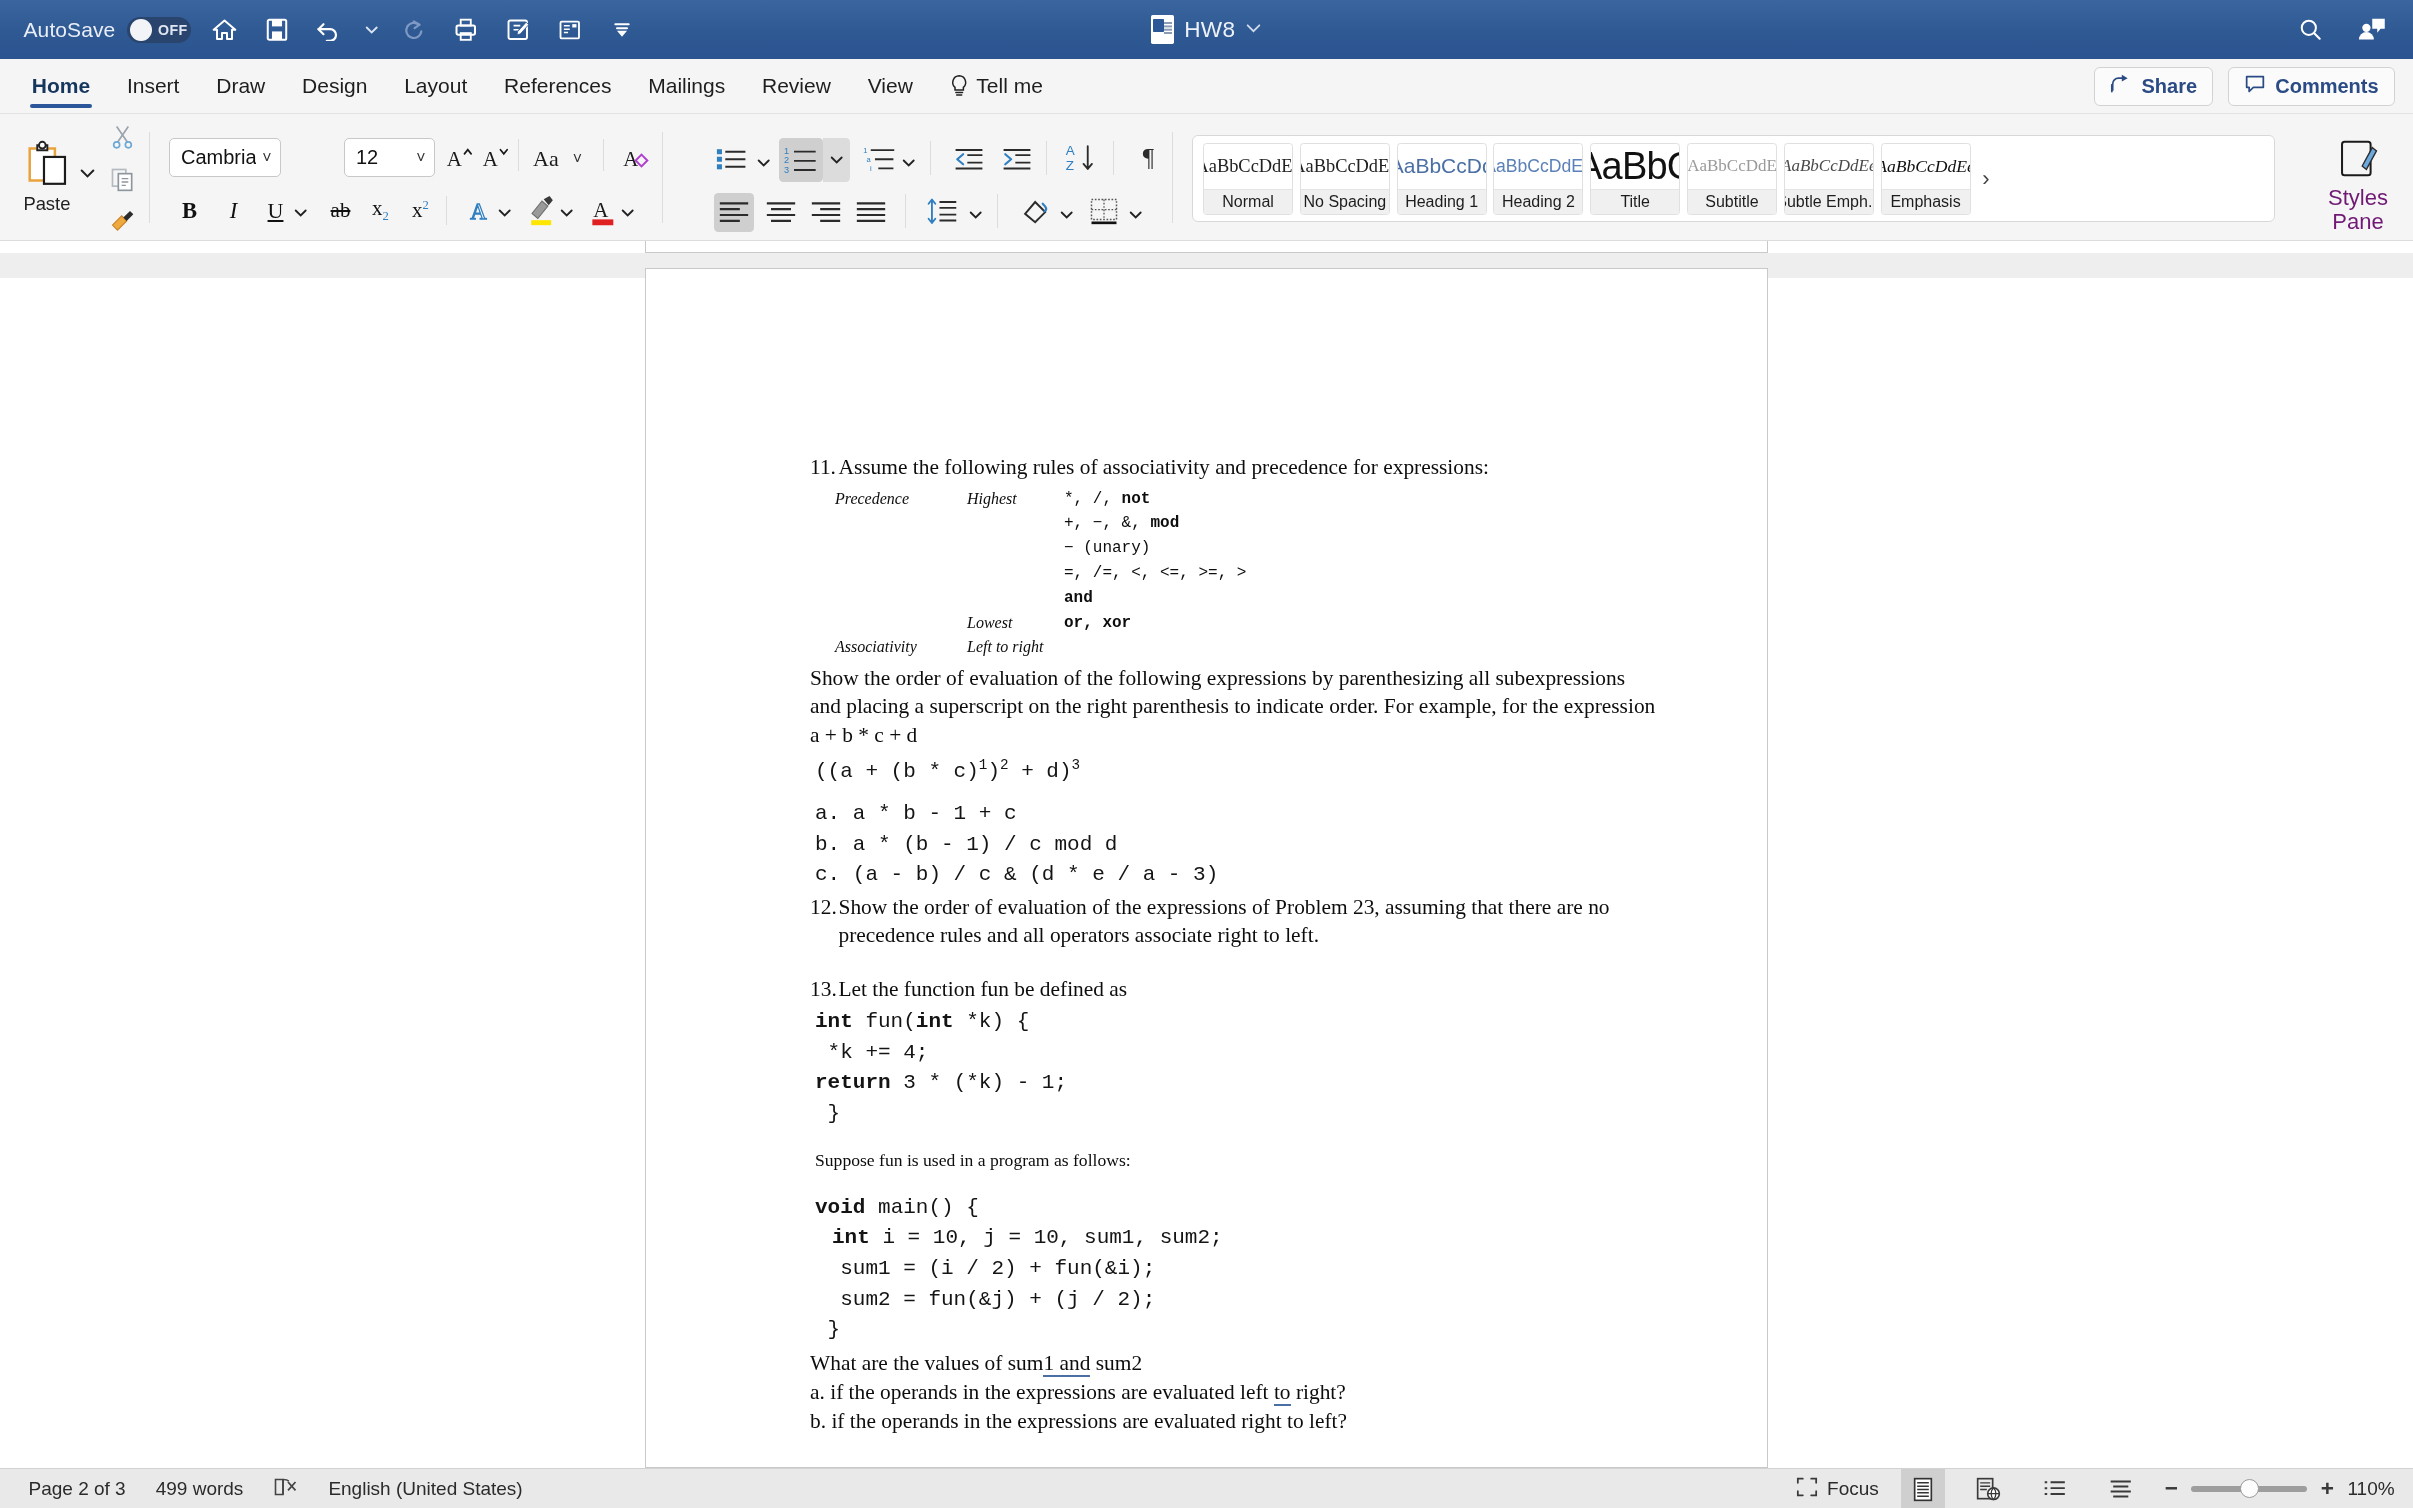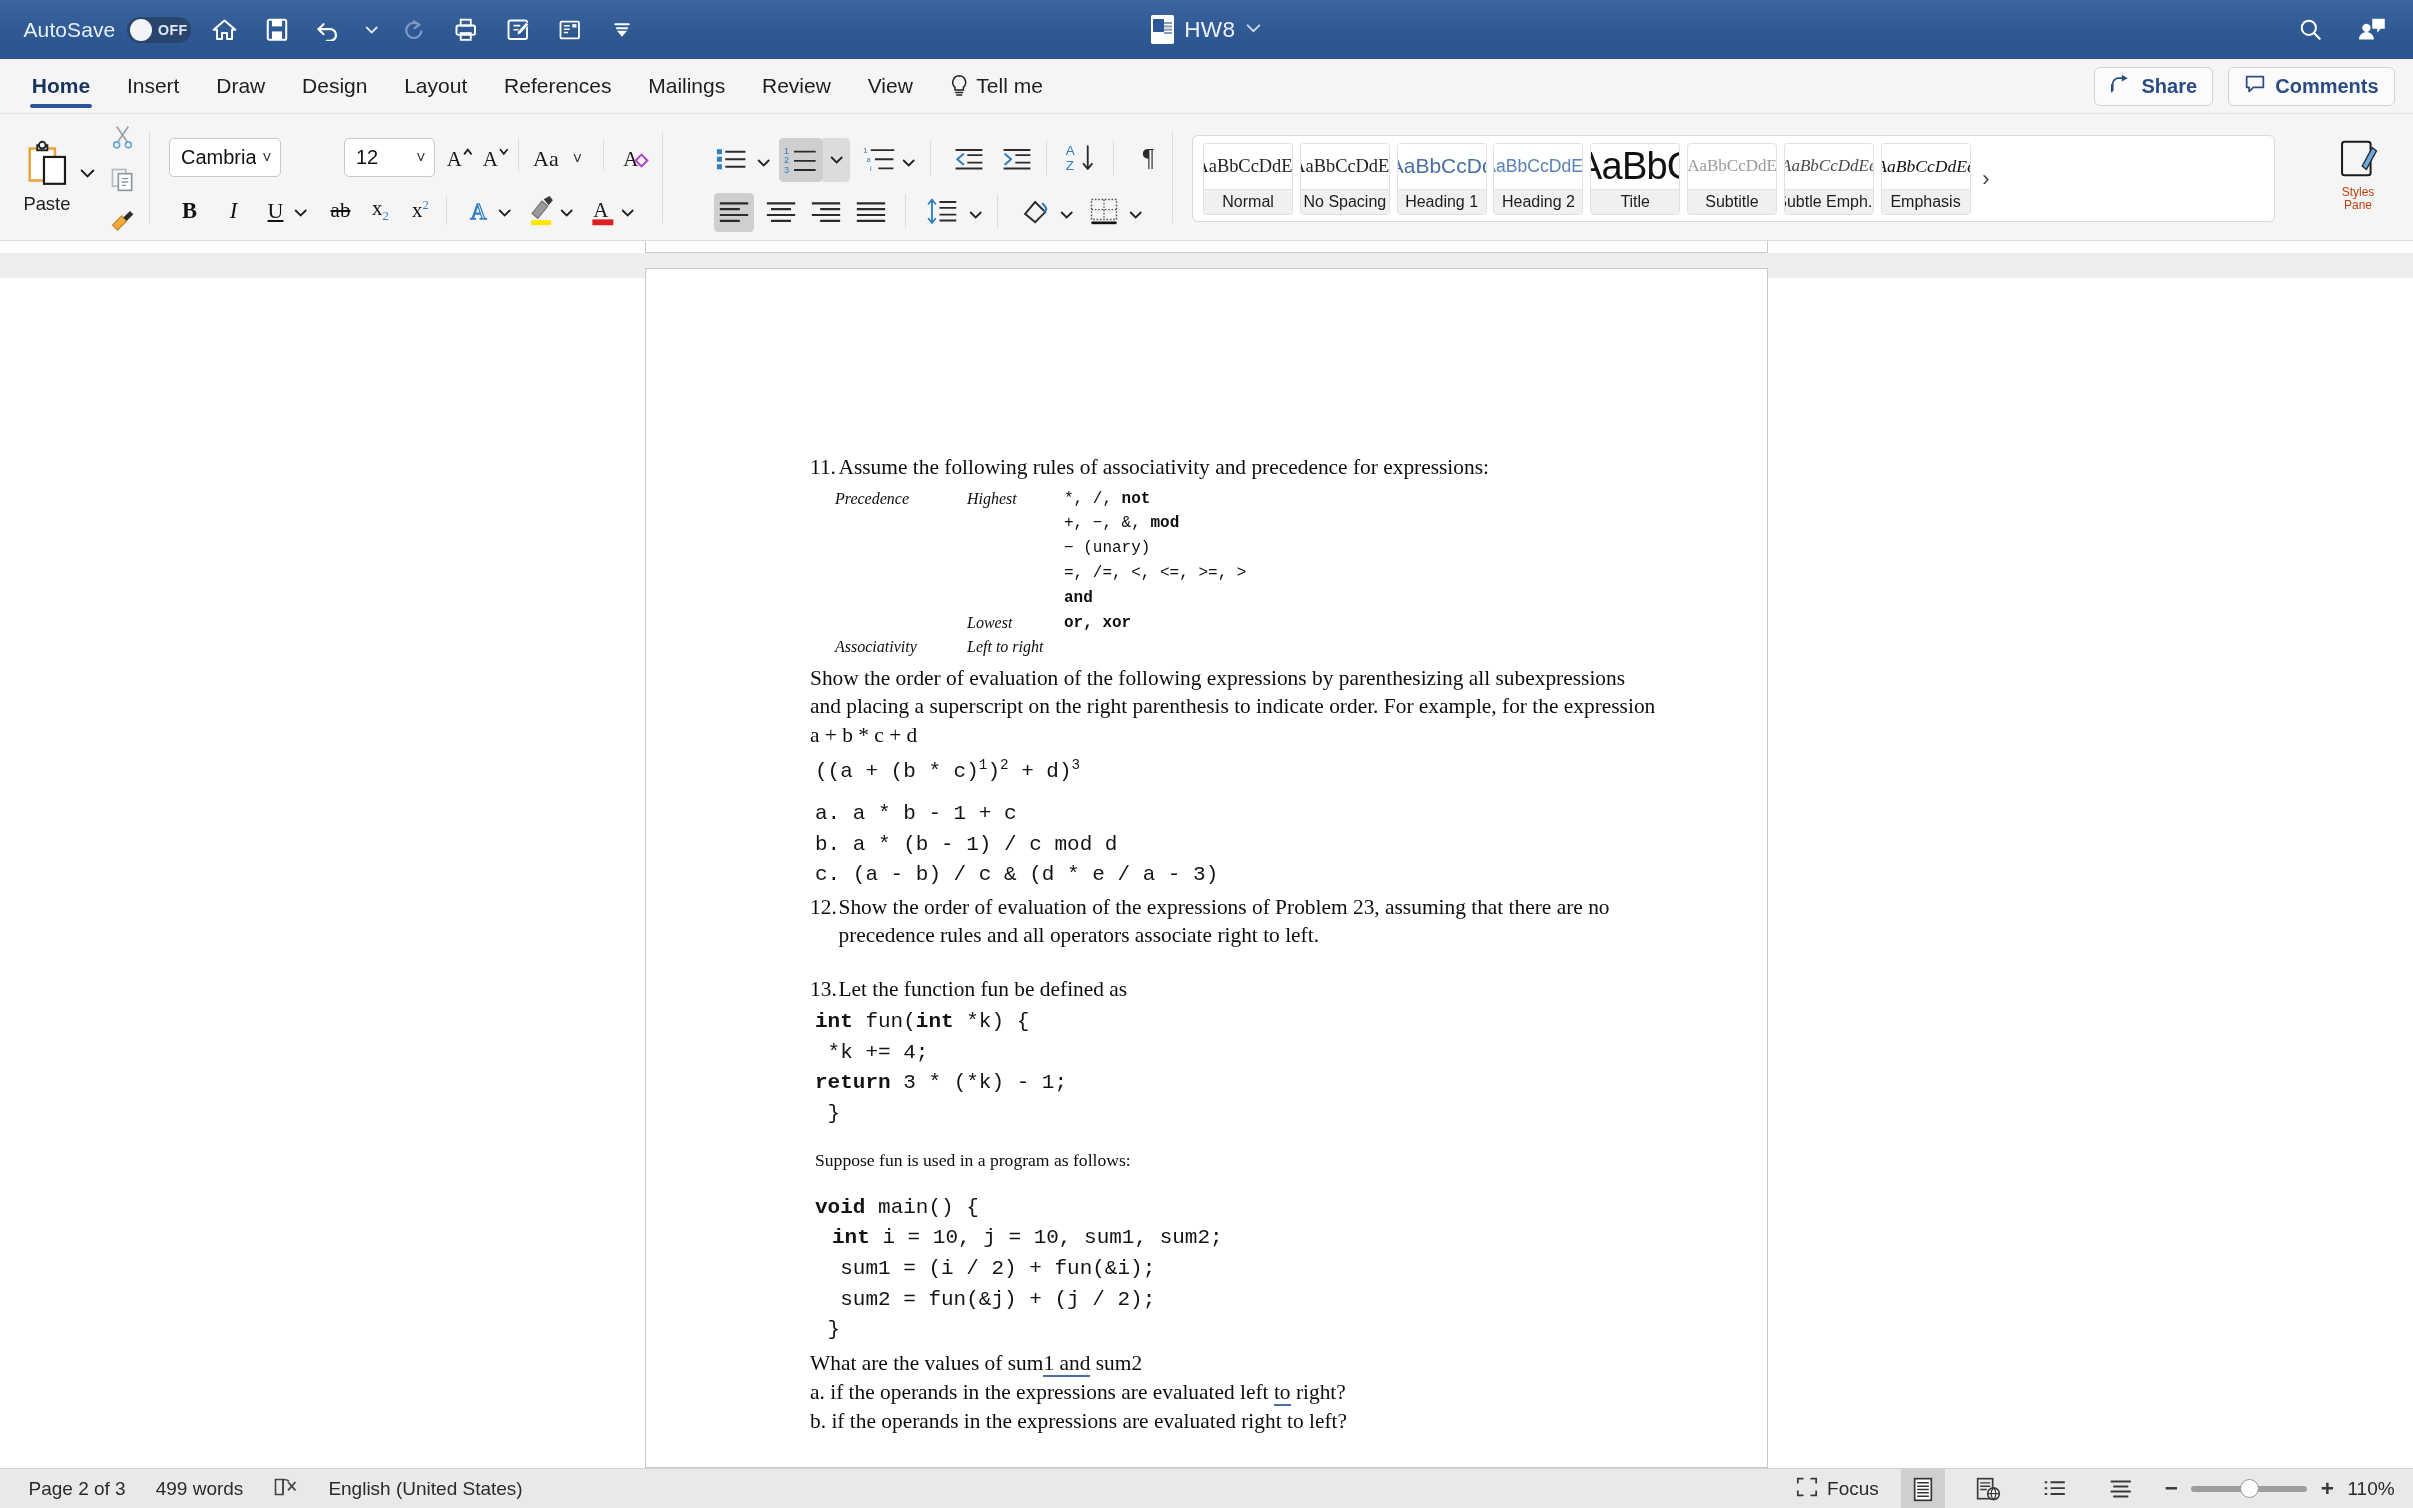--- a/index.html
+++ b/index.html
@@ -158,21 +158,21 @@
   .sp-sub     { font-family:"Liberation Serif",serif; font-size:17px; color:#9a9a9a; }
   .sp-subemp  { font-family:"Liberation Serif",serif; font-size:17px; color:#4a4a4a; font-style:italic;}
   .sp-emp     { font-family:"Liberation Serif",serif; font-size:17.6px; color:#111; font-style:italic;}
   .gal-more {
     font-size: 22px; color: #444; padding: 0 6.7px 0 8.4px;
   }
   .stylespane {
     position: absolute; top: 25px; right: 15px; width: 80px;
     display: flex; flex-direction: column; align-items: center;
   }
-  .stylespane .sp-lbl { font-size: 12px; color: #c2410c; line-height: 1.1; text-align:left; }
+  .stylespane .sp-lbl { font-size: 22px; color: #701a75; line-height: 1.1; text-align:left; }
 
   
   .canvas {
     position: absolute; top: 241px; left: 0; width: 2413px; height: 1227px;
     background: #ffffff; overflow: hidden;
   }
   .pageprev {
     position: absolute; left: 645px; top: -8.4px; width: 1123px; height: 20px;
     background: #ffffff; border: 0.8px solid #c9c9c9; border-top: none;
   }

